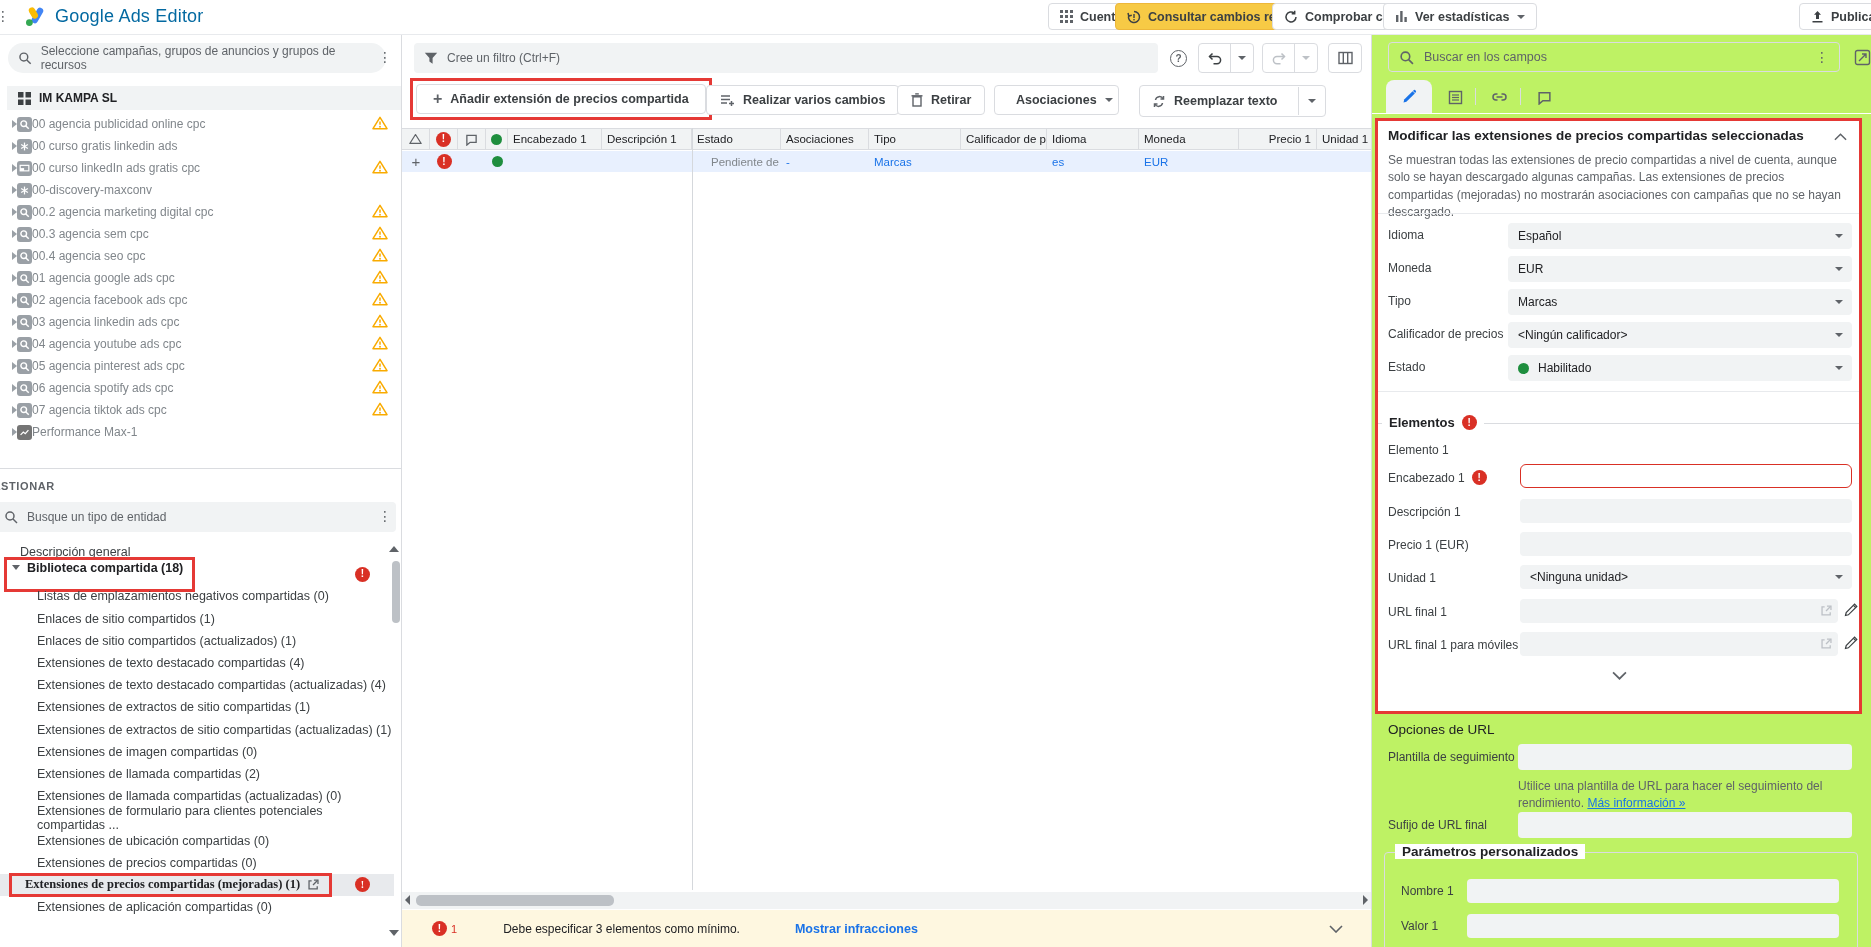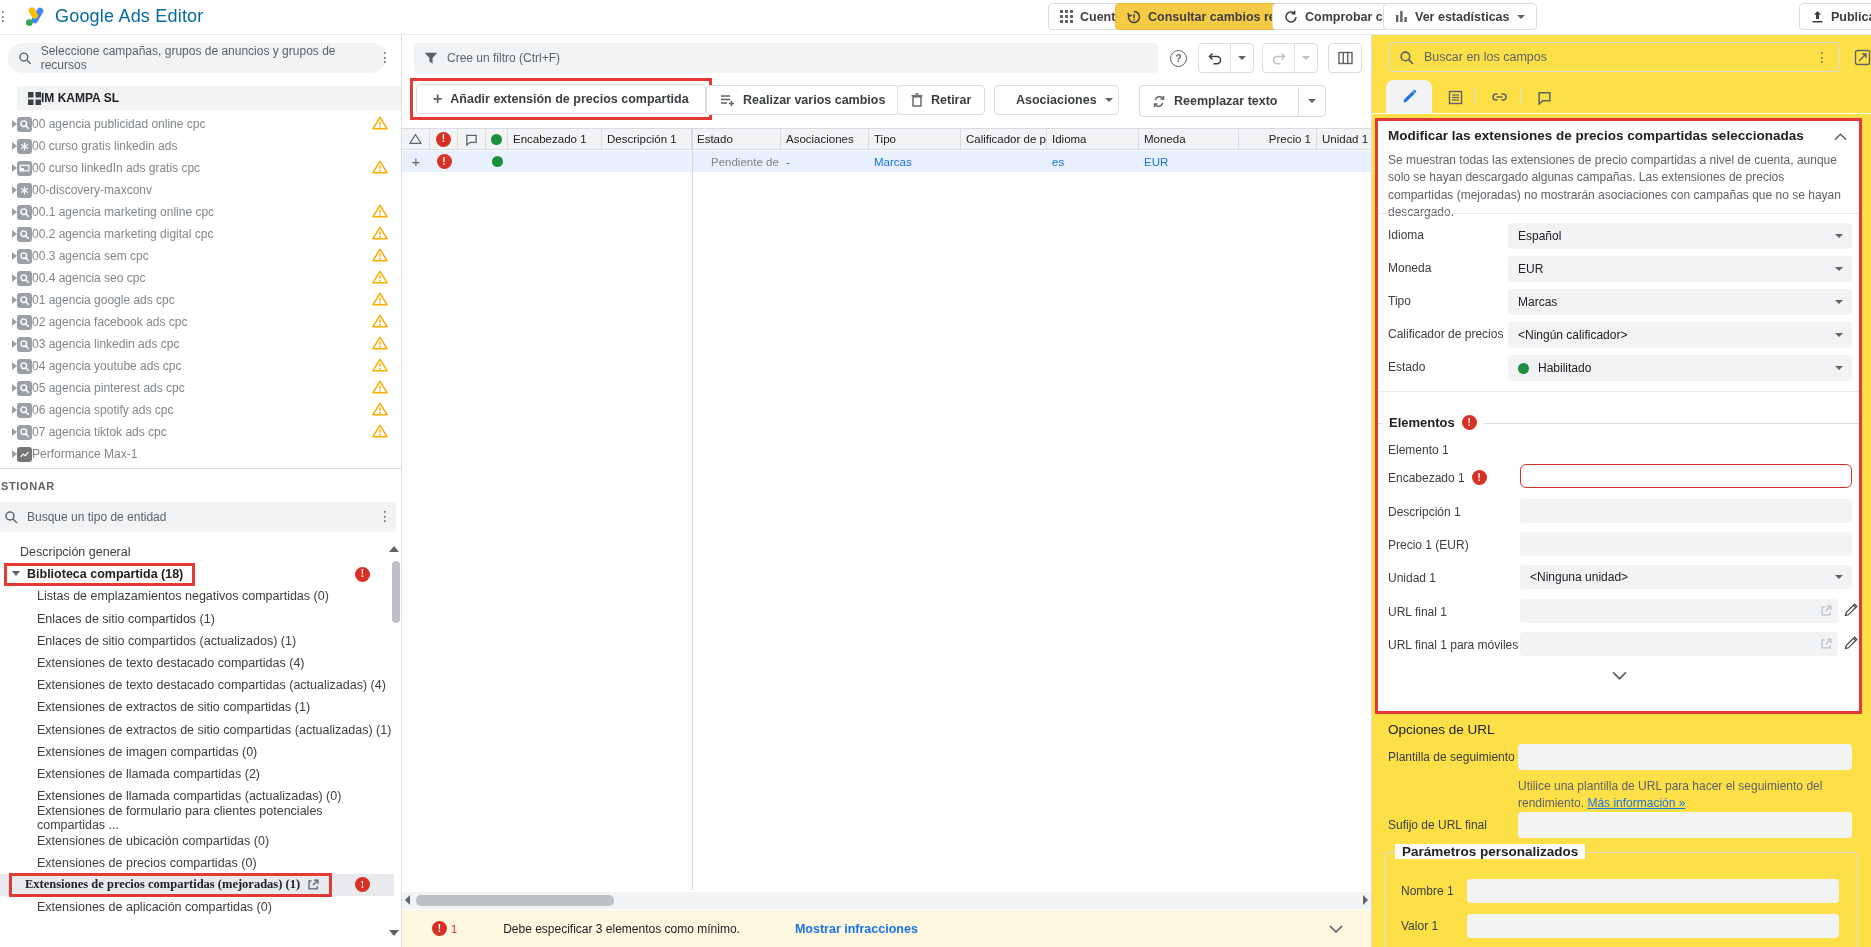--- a/index.html
+++ b/index.html
@@ -11,21 +11,21 @@
   .kebab{color:#5f6368;font-size:14px;line-height:1;cursor:pointer;}
   .logo-title{font-size:18px;color:#0369a1;letter-spacing:.2px;}
   .tbtn{position:absolute;top:3px;display:inline-flex;align-items:center;gap:7px;height:27px;padding:0 11px;
     border:1px solid #dadce0;border-radius:4px;background:#fff;font-size:12.5px;font-weight:bold;color:#3c4043;white-space:nowrap;cursor:pointer;}
   .tbtn.yellow{background:#f7ca45;border-color:#edb73a;}
   .caret-d{width:0;height:0;border-left:4px solid transparent;border-right:4px solid transparent;border-top:4.5px solid #5f6368;display:inline-block;}
   .caret-d.lite{border-top-color:#bdc1c6;}
   
   .sidebar{position:absolute;left:0;top:34px;width:401px;height:913px;border-right:1px solid #dadce0;background:#fff;overflow:hidden;}
   .graybox{background:#f1f3f4;border-radius:4px;display:flex;align-items:center;gap:9px;color:#5f6368;padding:0 10px;}
-  .acct-row{position:absolute;left:17px;top:52px;width:401px;height:24px;background:#f1f3f4;display:flex;align-items:center;padding:0 0 0 11px;box-sizing:border-box;font-weight:bold;color:#202124;font-size:12px;}
+  .acct-row{position:absolute;left:7px;top:52px;width:401px;height:24px;background:#f1f3f4;display:flex;align-items:center;gap:8px;padding:0 0 0 11px;box-sizing:border-box;font-weight:bold;color:#202124;font-size:12px;}
   .camp-list{position:absolute;left:0;top:79px;width:401px;}
   .camp-row{height:22px;display:flex;align-items:center;padding-left:12px;color:#80868b;font-size:12px;}
   .tri-r{width:0;height:0;border-top:4px solid transparent;border-bottom:4px solid transparent;border-left:5px solid #9aa0a6;display:inline-block;flex:none;}
   .tri-dn{width:0;height:0;border-left:4px solid transparent;border-right:4px solid transparent;border-top:5px solid #5f6368;display:inline-block;flex:none;}
   .cicon{width:15px;height:15px;border-radius:3px;background:#9aa0a6;display:inline-flex;align-items:center;justify-content:center;flex:none;}
   .cicon.dark{background:#757575;}
   .warn{margin-left:auto;margin-right:13px;flex:none;}
   .m-divider{position:absolute;left:0;top:434px;width:401px;border-top:1px solid #dadce0;}
   .manage-label{position:absolute;left:-16px;top:446px;font-size:11px;font-weight:bold;color:#5f6368;letter-spacing:.6px;}
   .manage-list{position:absolute;left:0;top:507px;width:394px;}
@@ -51,21 +51,21 @@
   .trow{position:absolute;left:0;top:117px;width:969px;height:21px;background:#e8f0fe;display:flex;font-size:11.5px;align-items:center;}
   .td{display:flex;align-items:center;padding:0 5px;box-sizing:border-box;overflow:hidden;white-space:nowrap;}
   .blue{color:#1a73e8;}
   .gray{color:#80868b;padding-left:19px;}
   .freeze{position:absolute;left:290px;top:94px;width:1px;height:762px;background:#d5d8dc;}
   .hscroll{position:absolute;left:0;top:858px;width:969px;height:17px;background:#f1f3f4;}
   .hthumb{position:absolute;left:14px;top:3px;width:198px;height:11px;background:#bdc1c6;border-radius:5px;}
   .violations{position:absolute;left:0;top:876px;width:969px;height:37px;background:#fef7e0;display:flex;align-items:center;}
   .greendot{width:11px;height:11px;border-radius:50%;background:#1e8e3e;display:inline-block;flex:none;}
   
-  .editpanel{position:absolute;left:1372px;top:34px;width:499px;height:913px;background:#fde047;overflow:hidden;}
+  .editpanel{position:absolute;left:1372px;top:34px;width:499px;height:913px;background:#bef264;overflow:hidden;}
   .fsearch{position:absolute;left:16px;top:8px;width:452px;height:30px;border:1px solid #dadce0;border-radius:4px;display:flex;align-items:center;gap:10px;padding:0 10px;box-sizing:border-box;color:#5f6368;}
   .tabstrip{position:absolute;left:0px;top:46px;width:499px;height:33px;border-bottom:1px solid #fff;}
   .tab-active{position:absolute;left:14px;top:0;width:46px;height:33px;background:#f1f3f4;border-radius:8px 8px 0 0;display:flex;align-items:center;justify-content:center;}
   .tabicon{position:absolute;top:6px;width:22px;height:22px;display:flex;align-items:center;justify-content:center;}
   .tabdiv{position:absolute;top:8px;width:1px;height:17px;background:#dadce0;}
   .panelbox{position:absolute;left:3px;top:84px;width:487px;height:596px;border:3px solid #e53935;background:#fff;box-sizing:border-box;}
   .ptitle{position:absolute;left:10px;top:7px;width:440px;font-size:13.5px;font-weight:bold;color:#202124;}
   .pdesc{position:absolute;left:10px;top:31px;width:462px;font-size:12px;color:#5f6368;line-height:1.45;}
   .pdiv{position:absolute;left:0;width:481px;border-top:1px solid #e8eaed;}
   .flabel{position:absolute;left:10px;font-size:12px;color:#3c4043;}
@@ -233,35 +233,20 @@
           <span>00-discovery-maxconv</span>
         </div>
       <div class="camp-row">
           <span class="tri-r"></span>
           <span class="cicon">
             <svg width="11" height="11" viewBox="0 0 14 14">
               <circle cx="6" cy="6" r="3.6" fill="none" stroke="#fff" stroke-width="1.8"></circle>
               <line x1="8.8" y1="8.8" x2="12.4" y2="12.4" stroke="#fff" stroke-width="1.8"></line>
             </svg>
           </span>
-          <span>00.1 agencia marketing online cpc</span>
-          <span class="warn"><svg width="16" height="14" viewBox="0 0 16 14">
-              <path d="M8 1.3 L15 12.7 H1 Z" fill="none" stroke="#f9ab00" stroke-width="1.5" stroke-linejoin="round"></path>
-              <line x1="8" y1="5.5" x2="8" y2="8.7" stroke="#f9ab00" stroke-width="1.5"></line>
-              <circle cx="8" cy="10.8" r="0.95" fill="#f9ab00"></circle>
-            </svg></span>
-        </div>
-      <div class="camp-row">
-          <span class="tri-r"></span>
-          <span class="cicon">
-            <svg width="11" height="11" viewBox="0 0 14 14">
-              <circle cx="6" cy="6" r="3.6" fill="none" stroke="#fff" stroke-width="1.8"></circle>
-              <line x1="8.8" y1="8.8" x2="12.4" y2="12.4" stroke="#fff" stroke-width="1.8"></line>
-            </svg>
-          </span>
           <span>00.2 agencia marketing digital cpc</span>
           <span class="warn"><svg width="16" height="14" viewBox="0 0 16 14">
               <path d="M8 1.3 L15 12.7 H1 Z" fill="none" stroke="#f9ab00" stroke-width="1.5" stroke-linejoin="round"></path>
               <line x1="8" y1="5.5" x2="8" y2="8.7" stroke="#f9ab00" stroke-width="1.5"></line>
               <circle cx="8" cy="10.8" r="0.95" fill="#f9ab00"></circle>
             </svg></span>
         </div>
       <div class="camp-row">
           <span class="tri-r"></span>
           <span class="cicon">
@@ -418,21 +403,21 @@
         </svg>
       <span>Busque un tipo de entidad</span>
     </div>
     <span class="abs kebab" style="left:378px;top:475px;">⋮</span>
 
     <div class="manage-list">
       <div class="mrow">
           <span>Descripción general</span>
         </div>
       <div class="mrow" style="padding-left:4px;">
-        <span class="redbox" style="display:inline-flex;align-items:center;gap:7px;padding:1px 9px 2px 5px;justify-content:flex-end;">
+        <span class="redbox" style="display:inline-flex;align-items:center;gap:7px;padding:1px 9px 14px 5px;justify-content:flex-end;">
           <span class="tri-dn"></span>
           <span style="font-weight:bold;color:#202124;">Biblioteca compartida (18)</span>
         </span>
         <span class="badge" style="position:absolute;right:24px;">!</span>
       </div>
       <div class="mrow child">
           <span>Listas de emplazamientos negativos compartidas (0)</span>
         </div>
       <div class="mrow child">
           <span>Enlaces de sitio compartidos (1)</span>

